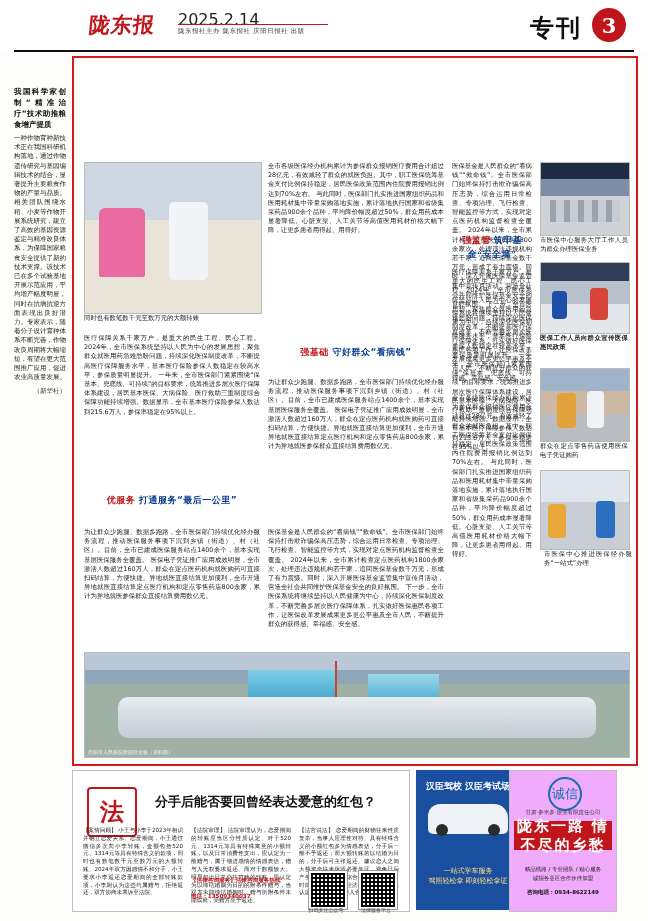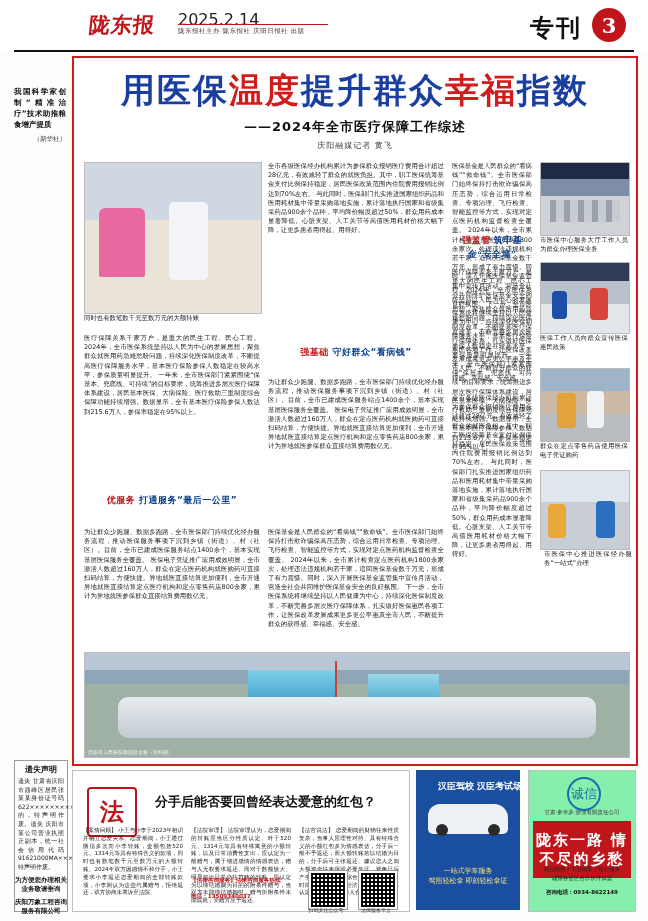--- a/index.html
+++ b/index.html
@@ -100,31 +100,31 @@
     border-radius:4px;color:#c0151b;display:flex;align-items:center;justify-content:center;
     font-size:24px;font-weight:bold;font-family:"DejaVu Serif","Liberation Serif",serif;}
   .bb-col{position:absolute;font-size:5.6px;line-height:7.8px;color:#222;text-align:justify;}
   .qr{position:absolute;width:34px;height:34px;background:
     repeating-linear-gradient(90deg,#111 0 2px,#fff 2px 4px),
     repeating-linear-gradient(0deg,#111 0 2px,transparent 2px 4px);
     background-blend-mode:multiply;border:2px solid #fff;outline:1px solid #999;}
   .qr-cap{position:absolute;font-size:5px;color:#333;text-align:center;width:44px;}
 
   .bb-mid{left:344px;top:0;width:104px;height:140px;background:#1a4fa0;border:none;}
-  .ad-blue-t{position:absolute;left:0;top:10px;width:104px;text-align:center;color:#fff;font-size:9px;font-weight:bold;padding-left:12px;}
+  .ad-blue-t{position:absolute;left:0;top:10px;width:104px;text-align:center;color:#fff;font-size:9px;font-weight:bold;}
   .ad-blue-b{position:absolute;left:0;top:96px;width:104px;text-align:center;color:#ffe07a;font-size:7px;line-height:10px;}
   .car{position:absolute;left:12px;top:34px;width:80px;height:30px;background:#eef2f7;border-radius:12px 14px 5px 5px;}
   .car:after{content:"";position:absolute;left:8px;top:20px;width:12px;height:12px;border-radius:50%;background:#2a2a2a;}
   .car:before{content:"";position:absolute;right:8px;top:20px;width:12px;height:12px;border-radius:50%;background:#2a2a2a;}
 
-  .bb-right{left:456px;top:0;width:106px;height:140px;background:#86efac;}
+  .bb-right{left:437px;top:0;width:106px;height:140px;background:#f0abfc;}
   .ad-r-logo{position:absolute;left:38px;top:6px;width:30px;height:30px;border-radius:50%;
     border:2px solid #1a6fb0;color:#1a6fb0;font-size:13px;display:flex;align-items:center;justify-content:center;}
   .ad-r-sub{position:absolute;left:0;top:38px;width:106px;text-align:center;font-size:5.5px;color:#333;}
-  .ad-r-main{position:absolute;left:4px;top:50px;width:98px;height:57px;background:#c0151b;color:#fff;
+  .ad-r-main{position:absolute;left:4px;top:50px;width:98px;height:29px;background:#c0151b;color:#fff;
     display:flex;align-items:center;justify-content:center;font-size:15px;font-weight:bold;
     font-family:"DejaVu Serif","Liberation Serif",serif;letter-spacing:2px;text-align:center;}
   .ad-r-line{position:absolute;left:0;top:94px;width:106px;text-align:center;font-size:5.5px;color:#222;line-height:9px;}
   .ad-r-foot{position:absolute;left:0;top:118px;width:106px;text-align:center;font-size:5.5px;color:#111;font-weight:bold;}
 </style>
 </head>
 <body>
 
 <div class="page">
 
@@ -135,37 +135,27 @@
     <div class="mh-date">2025.2.14</div>
     <div class="mh-subline"></div>
     <div class="mh-sub">陇东报社主办 陇东报社 庆阳日报社 出版</div>
     <div class="mh-special">专刊</div>
     <div class="mh-pagenum">3</div>
   </div>
   <div class="mh-rule"></div>
 
   <div class="left-col">
     <div class="lc-head">我国科学家创制“精准治疗”技术助推粮食增产提质</div>
+    <div class="lc-body">一种作物育种新技术正在我国科研机构落地，通过作物遗传研究与基因编辑技术的结合，显著提升主要粮食作物的产量与品质。相关团队围绕水稻、小麦等作物开展系统研究，建立了高效的基因资源鉴定与精准改良体系，为保障国家粮食安全提供了新的技术支撑。该技术已在多个试验基地开展示范应用，平均增产幅度明显，同时在抗病抗逆方面表现出良好潜力。专家表示，随着分子设计育种体系不断完善，作物改良周期将大幅缩短，有望在更大范围推广应用，促进农业高质量发展。</div>
     <div class="lc-sign">（新华社）</div>
   </div>
 
-  <div class="notice-box">
-    <div class="notice-title">遗失声明</div>
-    <div class="notice-body">遗失 甘肃省庆阳市西峰区居民张某某身份证号码622××××××××××××146的，特声明作废。遗失 庆阳市某公司营业执照正副本，统一社会信用代码91621000MA×××××××，特声明作废。</div>
-    <div class="notice-foot">为方便您办理相关业务敬请垂询</div>
-    <div class="notice-foot">庆阳万象工程咨询服务有限公司</div>
-  </div>
 
   <div class="article">
 
-    <div class="headline">
-      <span>用医保</span><span class="hl-red">温度</span><span>提升群众</span><span class="hl-red">幸福</span><span>指数</span>
-    </div>
-    <div class="subhead">——2024年全市医疗保障工作综述</div>
-    <div class="byline">庆阳融媒记者 黄飞</div>
 
     <div class="photo p-clinic" style="left:10px;top:104px;width:176px;height:150px;"></div>
     <div class="col" style="left:10px;top:256px;width:176px;">同时也有数笔数千元至数万元的大额转账</div>
 
     <div class="col" style="left:10px;top:276px;width:176px;height:150px;">医疗保障关系千家万户，是重大的民生工程、民心工程。2024年，全市医保系统坚持以人民为中心的发展思想，聚焦群众就医用药急难愁盼问题，持续深化医保制度改革，不断提高医疗保障服务水平，基本医疗保险参保人数稳定在较高水平，参保质量明显提升。
 
 一年来，全市医保部门紧紧围绕“保基本、兜底线、可持续”的目标要求，统筹推进多层次医疗保障体系建设，居民基本医保、大病保险、医疗救助三重制度综合保障功能持续增强。数据显示，全市基本医疗保险参保人数达到215.6万人，参保率稳定在95%以上。</div>
 
     <div class="col" style="left:10px;top:430px;width:176px;">
       <span class="sect-title">
@@ -210,21 +200,21 @@
       <span class="sect-title">
         <span class="st-red">强监管</span>
         <span>筑牢基金“安全墙”</span>
       </span>
     </div>
     <div class="col" style="left:378px;top:210px;width:80px;height:120px;">医疗保障关系千家万户，是重大的民生工程、民心工程。2024年，全市医保系统坚持以人民为中心的发展思想，聚焦群众就医用药急难愁盼问题，持续深化医保制度改革，不断提高医疗保障服务水平，基本医疗保险参保人数稳定在较高水平，参保质量明显提升。
 
 一年来，全市医保部门紧紧围绕“保基本、兜底线、可持续”的目标要求，统筹推进多层次医疗保障体系建设，居民基本医保、大病保险、医疗救助三重制度综合保障功能持续增强。数据显示，全市基本医疗保险参保人数达到215.6万人，参保率稳定在95%以上。</div>
 
     <div class="photo p-counter" style="left:466px;top:204px;width:88px;height:70px;"></div>
-    <div class="col" style="left:466px;top:276px;width:88px;">医保工作人员向群众宣传医保惠民政策</div>
+    <div class="col" style="left:466px;top:276px;width:88px;font-weight:bold;">医保工作人员向群众宣传医保惠民政策</div>
 
     <div class="photo p-street" style="left:466px;top:310px;width:88px;height:72px;"></div>
     <div class="col" style="left:466px;top:384px;width:88px;">群众在定点零售药店使用医保电子凭证购药</div>
 
     <div class="photo p-pharm" style="left:466px;top:412px;width:88px;height:78px;"></div>
     <div class="col" style="left:470px;top:492px;width:88px;">市医保中心推进医保经办服务“一站式”办理</div>
 
     <div class="col" style="left:378px;top:336px;width:80px;height:250px;">全市各级医保经办机构累计为参保群众报销医疗费用合计超过28亿元，有效减轻了群众的就医负担。其中，职工医保统筹基金支付比例保持稳定，居民医保政策范围内住院费用报销比例达到70%左右。
 
 与此同时，医保部门扎实推进国家组织药品和医用耗材集中带量采购落地实施，累计落地执行国家和省级集采药品900余个品种，平均降价幅度超过50%，群众用药成本显著降低。心脏支架、人工关节等高值医用耗材价格大幅下降，让更多患者用得起、用得好。</div>

